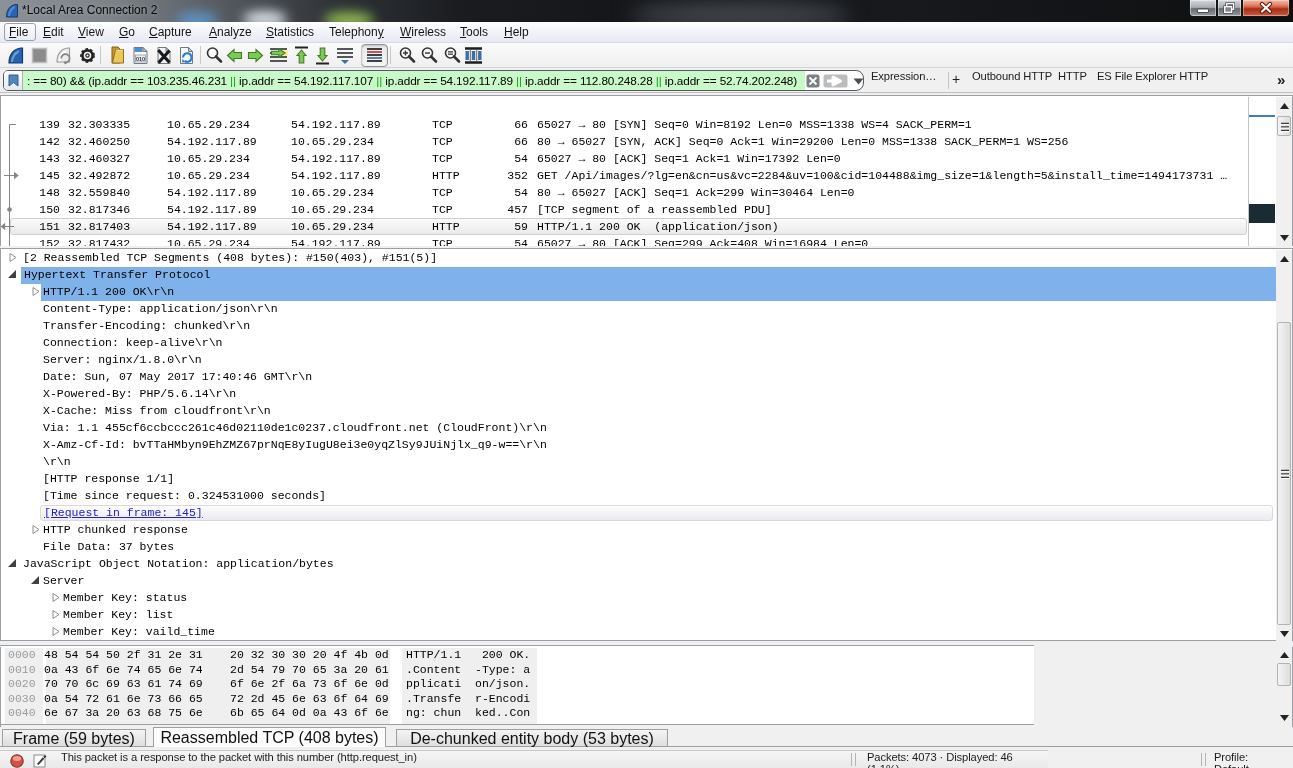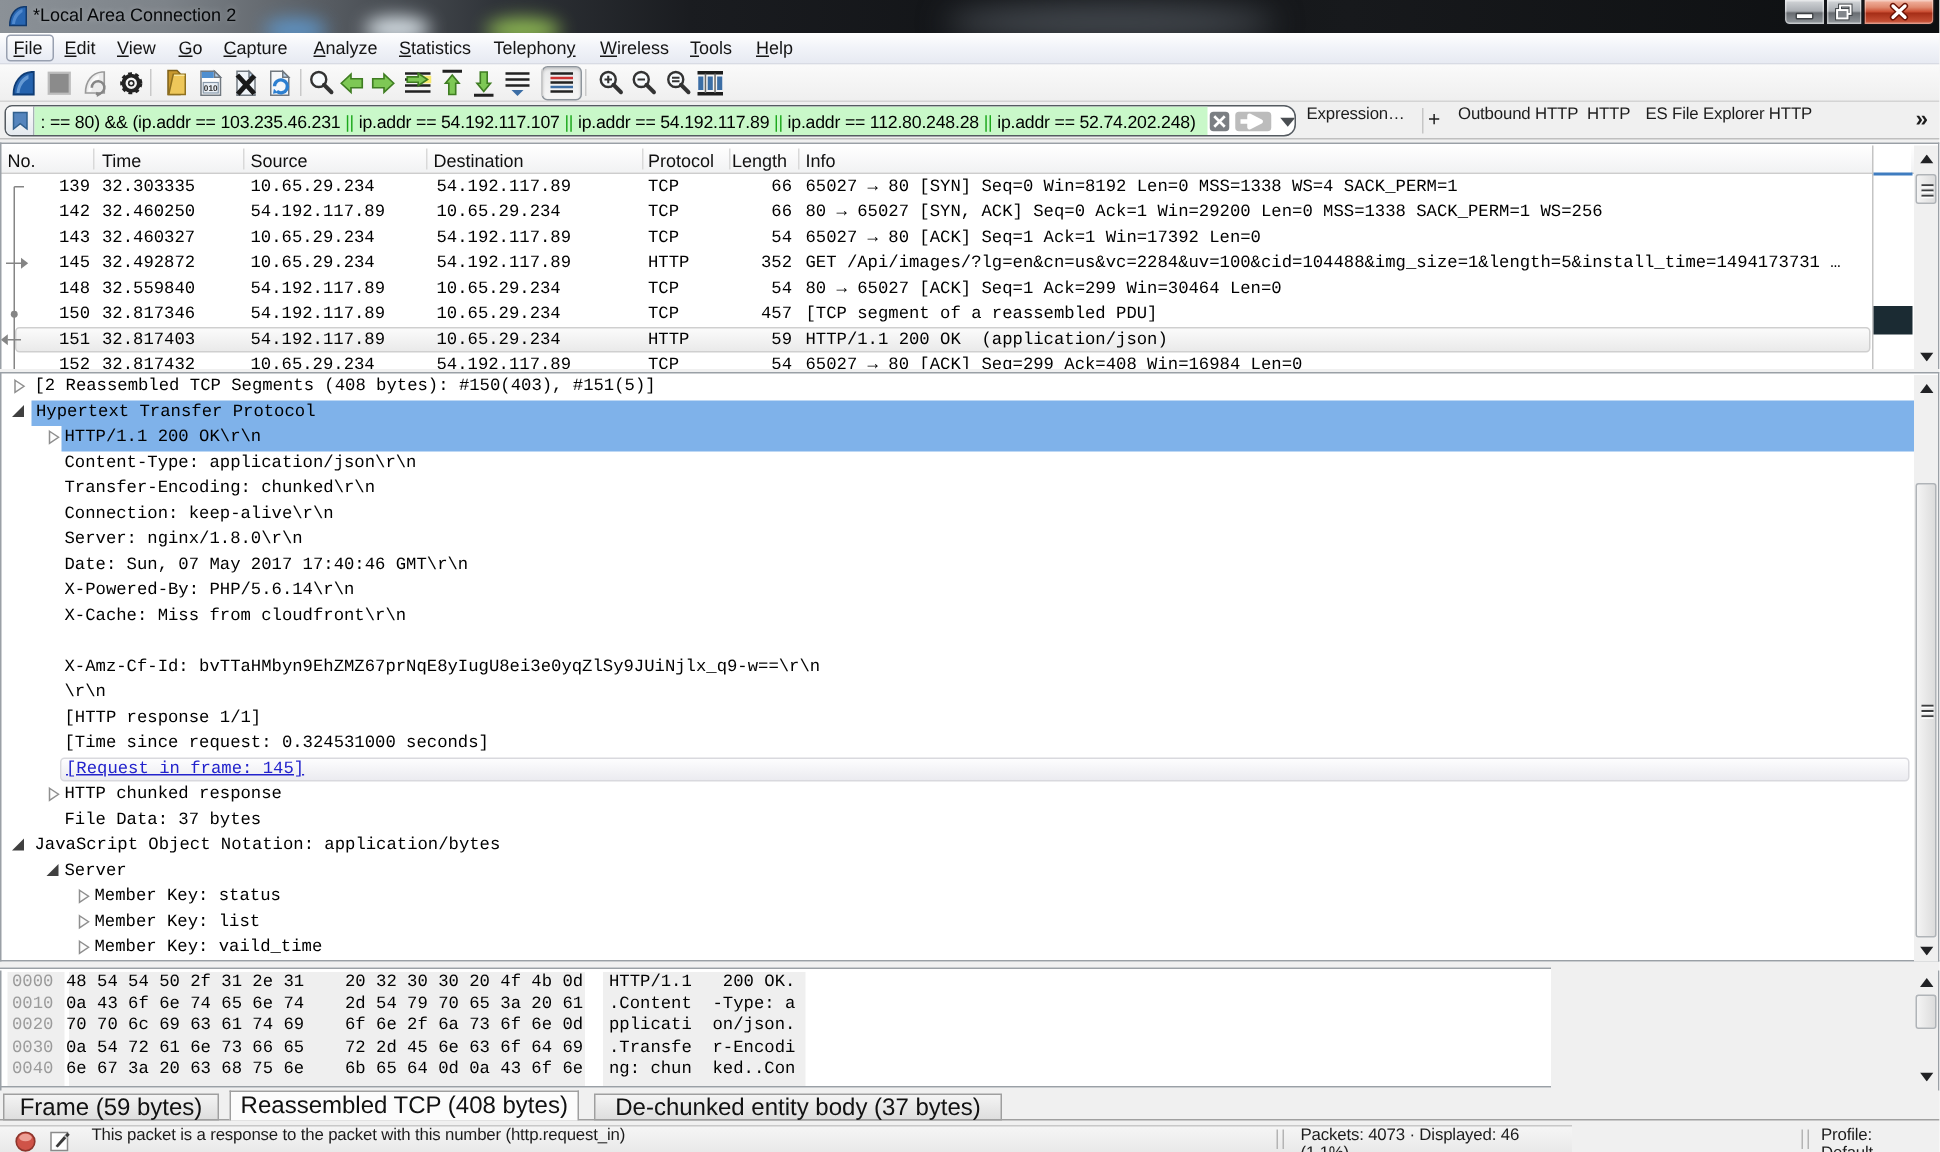--- a/index.html
+++ b/index.html
@@ -237,35 +237,20 @@
   <div class="stxt flbl" style="left:871px">Expression…</div>
   <div class="a" style="left:948px;top:4px;width:1px;height:17px;background:#c6c6c6"></div>
   <div class="stxt" style="left:952px;top:3px;font-size:14px">+</div>
   <div class="stxt flbl" style="left:972px">Outbound HTTP</div>
   <div class="stxt flbl" style="left:1058px">HTTP</div>
   <div class="stxt flbl" style="left:1097px">ES File Explorer HTTP</div>
   <div class="stxt" style="left:1277px;top:3px;font-size:15px;font-weight:bold">»</div>
 </div>
 
 <div class="a" id="plist">
-  <div id="phead">
-    <div class="hlbl" style="left:5px">No.</div>
-    <div class="hlbl" style="left:68px">Time</div>
-    <div class="hlbl" style="left:167px">Source</div>
-    <div class="hlbl" style="left:289px">Destination</div>
-    <div class="hlbl" style="left:432px">Protocol</div>
-    <div class="hlbl" style="left:488px">Length</div>
-    <div class="hlbl" style="left:537px">Info</div>
-    <div class="hsep" style="left:62px"></div>
-    <div class="hsep" style="left:162px"></div>
-    <div class="hsep" style="left:284px"></div>
-    <div class="hsep" style="left:428px"></div>
-    <div class="hsep" style="left:486px"></div>
-    <div class="hsep" style="left:532px"></div>
-  </div>
   <div class="a" style="left:10px;top:122px;width:1237px;height:17px;border:1px solid #cfcfcf;border-radius:3px;background:linear-gradient(180deg,#fbfbfb,#eaeaea);box-sizing:border-box"></div>
   <div id="prows" class="mono">
     <div class="prow" style="top:20px"><span class="pc" style="left:18px;width:42px;text-align:right">139</span><span class="pc" style="left:68px">32.303335</span><span class="pc" style="left:167px">10.65.29.234</span><span class="pc" style="left:291px">54.192.117.89</span><span class="pc" style="left:432px">TCP</span><span class="pc" style="left:486px;width:42px;text-align:right">66</span><span class="pc" style="left:537px">65027 → 80 [SYN] Seq=0 Win=8192 Len=0 MSS=1338 WS=4 SACK_PERM=1</span></div>
     <div class="prow" style="top:37px"><span class="pc" style="left:18px;width:42px;text-align:right">142</span><span class="pc" style="left:68px">32.460250</span><span class="pc" style="left:167px">54.192.117.89</span><span class="pc" style="left:291px">10.65.29.234</span><span class="pc" style="left:432px">TCP</span><span class="pc" style="left:486px;width:42px;text-align:right">66</span><span class="pc" style="left:537px">80 → 65027 [SYN, ACK] Seq=0 Ack=1 Win=29200 Len=0 MSS=1338 SACK_PERM=1 WS=256</span></div>
     <div class="prow" style="top:54px"><span class="pc" style="left:18px;width:42px;text-align:right">143</span><span class="pc" style="left:68px">32.460327</span><span class="pc" style="left:167px">10.65.29.234</span><span class="pc" style="left:291px">54.192.117.89</span><span class="pc" style="left:432px">TCP</span><span class="pc" style="left:486px;width:42px;text-align:right">54</span><span class="pc" style="left:537px">65027 → 80 [ACK] Seq=1 Ack=1 Win=17392 Len=0</span></div>
     <div class="prow" style="top:71px"><span class="pc" style="left:18px;width:42px;text-align:right">145</span><span class="pc" style="left:68px">32.492872</span><span class="pc" style="left:167px">10.65.29.234</span><span class="pc" style="left:291px">54.192.117.89</span><span class="pc" style="left:432px">HTTP</span><span class="pc" style="left:486px;width:42px;text-align:right">352</span><span class="pc" style="left:537px">GET /Api/images/?lg=en&amp;cn=us&amp;vc=2284&amp;uv=100&amp;cid=104488&amp;img_size=1&amp;length=5&amp;install_time=1494173731 …</span></div>
     <div class="prow" style="top:88px"><span class="pc" style="left:18px;width:42px;text-align:right">148</span><span class="pc" style="left:68px">32.559840</span><span class="pc" style="left:167px">54.192.117.89</span><span class="pc" style="left:291px">10.65.29.234</span><span class="pc" style="left:432px">TCP</span><span class="pc" style="left:486px;width:42px;text-align:right">54</span><span class="pc" style="left:537px">80 → 65027 [ACK] Seq=1 Ack=299 Win=30464 Len=0</span></div>
     <div class="prow" style="top:105px"><span class="pc" style="left:18px;width:42px;text-align:right">150</span><span class="pc" style="left:68px">32.817346</span><span class="pc" style="left:167px">54.192.117.89</span><span class="pc" style="left:291px">10.65.29.234</span><span class="pc" style="left:432px">TCP</span><span class="pc" style="left:486px;width:42px;text-align:right">457</span><span class="pc" style="left:537px">[TCP segment of a reassembled PDU]</span></div>
     <div class="prow" style="top:122px"><span class="pc" style="left:18px;width:42px;text-align:right">151</span><span class="pc" style="left:68px">32.817403</span><span class="pc" style="left:167px">54.192.117.89</span><span class="pc" style="left:291px">10.65.29.234</span><span class="pc" style="left:432px">HTTP</span><span class="pc" style="left:486px;width:42px;text-align:right">59</span><span class="pc" style="left:537px">HTTP/1.1 200 OK  (application/json)</span></div>
     <div class="prow" style="top:139px"><span class="pc" style="left:18px;width:42px;text-align:right">152</span><span class="pc" style="left:68px">32.817432</span><span class="pc" style="left:167px">10.65.29.234</span><span class="pc" style="left:291px">54.192.117.89</span><span class="pc" style="left:432px">TCP</span><span class="pc" style="left:486px;width:42px;text-align:right">54</span><span class="pc" style="left:537px">65027 → 80 [ACK] Seq=299 Ack=408 Win=16984 Len=0</span></div>
@@ -316,20 +301,21 @@
     <span class="dtxt" style="left:23px;top:2px">[2 Reassembled TCP Segments (408 bytes): #150(403), #151(5)]</span>
     <span class="dtxt" style="left:24px;top:19px">Hypertext Transfer Protocol</span>
     <span class="dtxt" style="left:43px;top:36px">HTTP/1.1 200 OK\r\n</span>
     <span class="dtxt" style="left:43px;top:53px">Content-Type: application/json\r\n</span>
     <span class="dtxt" style="left:43px;top:70px">Transfer-Encoding: chunked\r\n</span>
     <span class="dtxt" style="left:43px;top:87px">Connection: keep-alive\r\n</span>
     <span class="dtxt" style="left:43px;top:104px">Server: nginx/1.8.0\r\n</span>
     <span class="dtxt" style="left:43px;top:121px">Date: Sun, 07 May 2017 17:40:46 GMT\r\n</span>
     <span class="dtxt" style="left:43px;top:138px">X-Powered-By: PHP/5.6.14\r\n</span>
     <span class="dtxt" style="left:43px;top:155px">X-Cache: Miss from cloudfront\r\n</span>
+    <span class="dtxt" style="left:43px;top:172px">Via: 1.1 455cf6ccbccc261c46d02110de1c0237.cloudfront.net (CloudFront)\r\n</span>
     <span class="dtxt" style="left:43px;top:189px">X-Amz-Cf-Id: bvTTaHMbyn9EhZMZ67prNqE8yIugU8ei3e0yqZlSy9JUiNjlx_q9-w==\r\n</span>
     <span class="dtxt" style="left:43px;top:206px">\r\n</span>
     <span class="dtxt" style="left:43px;top:223px">[HTTP response 1/1]</span>
     <span class="dtxt" style="left:43px;top:240px">[Time since request: 0.324531000 seconds]</span>
     <span class="dtxt" style="left:44px;top:257px;color:#2323cc;text-decoration:underline">[Request in frame: 145]</span>
     <span class="dtxt" style="left:43px;top:274px">HTTP chunked response</span>
     <span class="dtxt" style="left:43px;top:291px">File Data: 37 bytes</span>
     <span class="dtxt" style="left:23px;top:308px">JavaScript Object Notation: application/bytes</span>
     <span class="dtxt" style="left:43px;top:325px">Server</span>
     <span class="dtxt" style="left:63px;top:342px">Member Key: status</span>
@@ -396,21 +382,21 @@
           <polygon points="4.5,6 9,0 0,0" fill="#212225"></polygon>
         </svg>
       </div>
   </div>
 </div>
 
 <div class="a" id="tabbar">
   <div class="a" style="left:0;top:19px;width:1293px;height:1px;background:#9f9f9f"></div>
   <div class="tab" style="left:2px;top:2px;width:144px;height:18px;line-height:17px">Frame (59 bytes)</div>
   <div class="tab" style="left:153px;top:0;width:233px;height:20px;line-height:19px;background:#fcfcfc;border-bottom:none">Reassembled TCP (408 bytes)</div>
-  <div class="tab" style="left:396px;top:2px;width:272px;height:18px;line-height:17px">De-chunked entity body (37 bytes)</div>
+  <div class="tab" style="left:396px;top:2px;width:272px;height:18px;line-height:17px">De-chunked entity body (53 bytes)</div>
 </div>
 
 <div class="a" id="statusbar">
   <svg class="a" style="left:10px;top:3px" width="14" height="14" viewBox="0 0 14 14">
     <circle cx="7" cy="7" r="6.2" fill="#cf5348" stroke="#8e352c" stroke-width="1.1"></circle>
     <ellipse cx="7" cy="4.4" rx="4.2" ry="2.5" fill="#f0a99f" opacity="0.9"></ellipse>
   </svg>
   <svg class="a" style="left:33px;top:2px" width="14" height="15" viewBox="0 0 14 15">
     <rect x="1" y="2" width="11" height="12" fill="#fdfdfd" stroke="#8a8a8a"></rect>
     <path d="M4 11 L10 4 L12 2 L13.5 3.5 L11.5 5.5 L5.5 12 Z" fill="#3a3a3a"></path>

